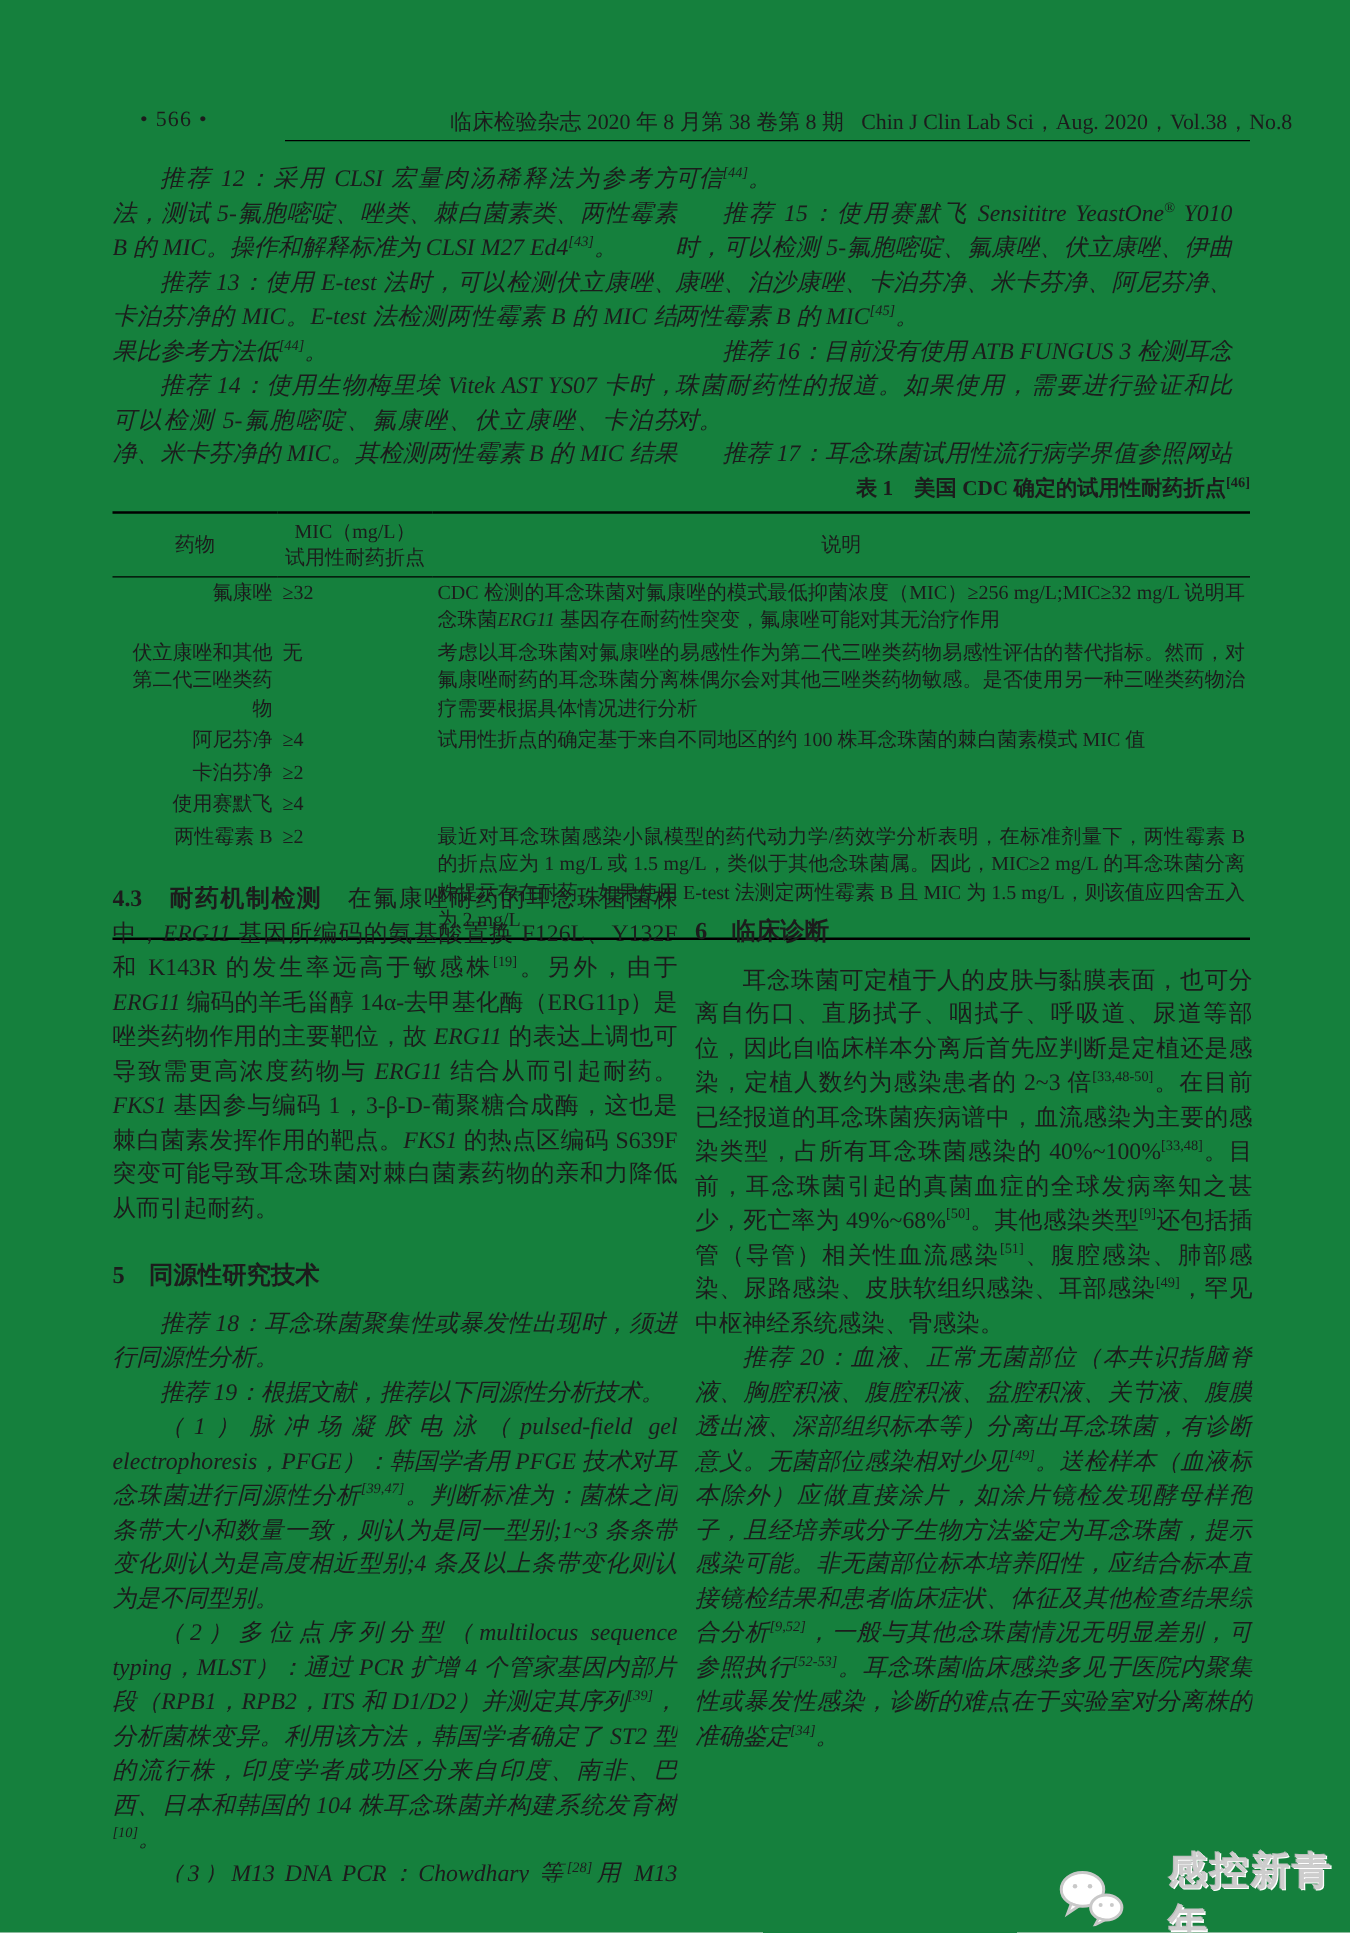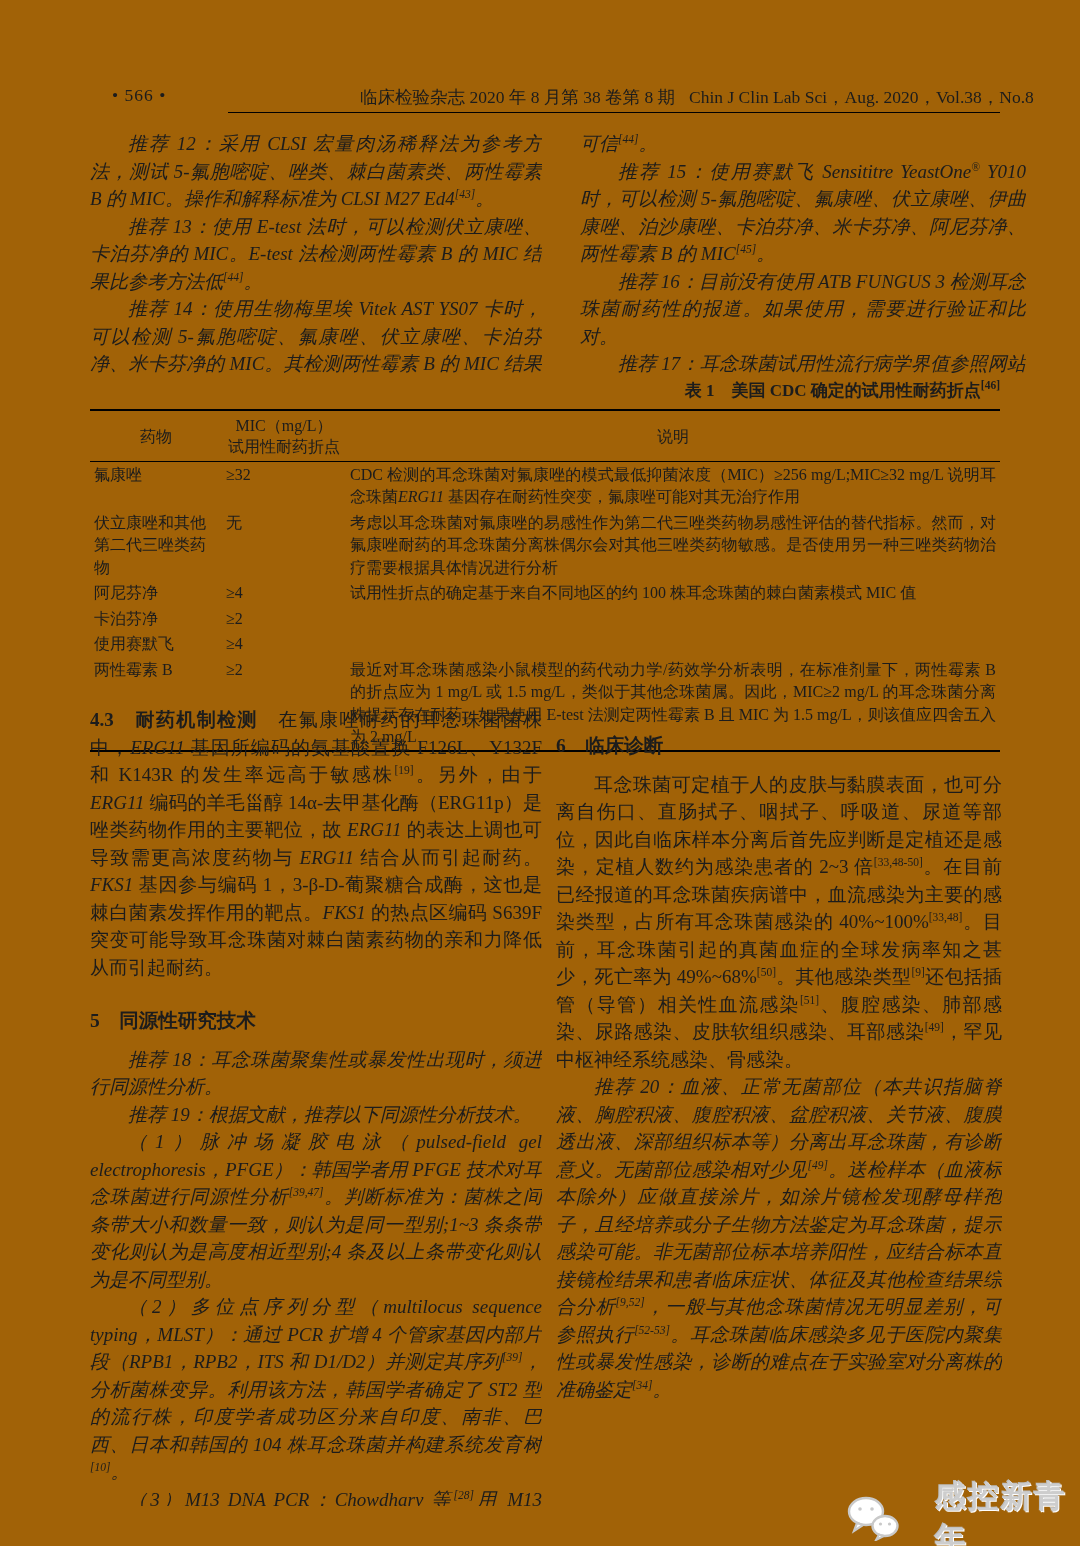--- a/index.html
+++ b/index.html
@@ -1,48 +1,48 @@
 <!DOCTYPE html>
 <html><head>
 <meta charset="utf-8">
 <style>
   html,body{margin:0;padding:0;background:#e8e8e8;}
   .page{
-    position:relative;width:1080px;height:1546px;background:#a16207;
+    position:relative;width:1080px;height:1546px;background:#15803d;
     font-family:"Liberation Serif","DejaVu Serif",serif;color:#1c1c1c;
     margin:0 auto;overflow:hidden;
   }
   
   .page-no{position:absolute;left:112px;top:85px;font-size:17.5px;letter-spacing:1px;}
   .journal{position:absolute;left:360px;top:85px;font-size:17.5px;white-space:nowrap;}
   .journal .sep{display:inline-block;width:14px;}
   .header-rule{position:absolute;left:228px;top:112px;width:772px;border-top:1.7px solid #000;}
   
   .col{position:absolute;text-align:justify;overflow:hidden;}
   #topLeft{left:90px;top:130px;width:452px;height:248px;}
-  #topRight{left:580px;top:130px;width:446px;height:248px;}
+  #topRight{left:540px;top:130px;width:446px;height:248px;}
   #bottomLeft{left:90px;top:706px;width:452px;height:800px;}
   #bottomRight{left:556px;top:706px;width:446px;height:800px;}
   .para{font-size:19px;line-height:27.5px;margin:0;}
   .para.rec{font-style:italic;}
   .para.body{font-style:normal;}
   .para.heading{font-style:normal;font-weight:700;font-size:19.5px;margin:26px 0 11px 0;text-indent:0;}
   .para.indent{text-indent:2em;}
   sup{font-size:11.5px;line-height:0;vertical-align:super;}
   .it{font-style:italic;}
   .bd{font-weight:700;}
   
   .table-wrap{position:absolute;left:90px;top:379px;width:910px;}
   .table-title{text-align:right;font-size:17px;font-weight:700;margin:0 0 7px 0;}
   table.bp{width:100%;border-collapse:collapse;border-top:2.2px solid #000;border-bottom:2.2px solid #000;
            font-size:16px;line-height:22.5px;table-layout:fixed;}
   table.bp thead tr{border-bottom:1.6px solid #000;}
   table.bp th{font-weight:400;text-align:center;padding:4px 4px;vertical-align:middle;font-size:16px;line-height:21px;}
   table.bp td{vertical-align:top;padding:1.5px 4px;}
-  td.c-drug,th.c-drug{width:124px;}
+  td.c-drug,th.c-drug{width:124px;text-align:right;}
   td.c-mic,th.c-mic{width:116px;}
   td.c-drug{padding-left:6px;}
   td.c-mic{padding-left:6px;}
   td.c-desc{text-align:justify;}
   
   .watermark{position:absolute;left:846px;top:1476px;display:flex;align-items:center;gap:7px;}
   .watermark svg{display:block;}
   .watermark-text{font-size:31px;font-weight:700;letter-spacing:2px;color:#cdcdcd;
     font-family:"Liberation Sans","DejaVu Sans",sans-serif;
     text-shadow:1px 1px 0 #ffffff,-1px -1px 0 #bdbdbd;margin-left:28px;}

